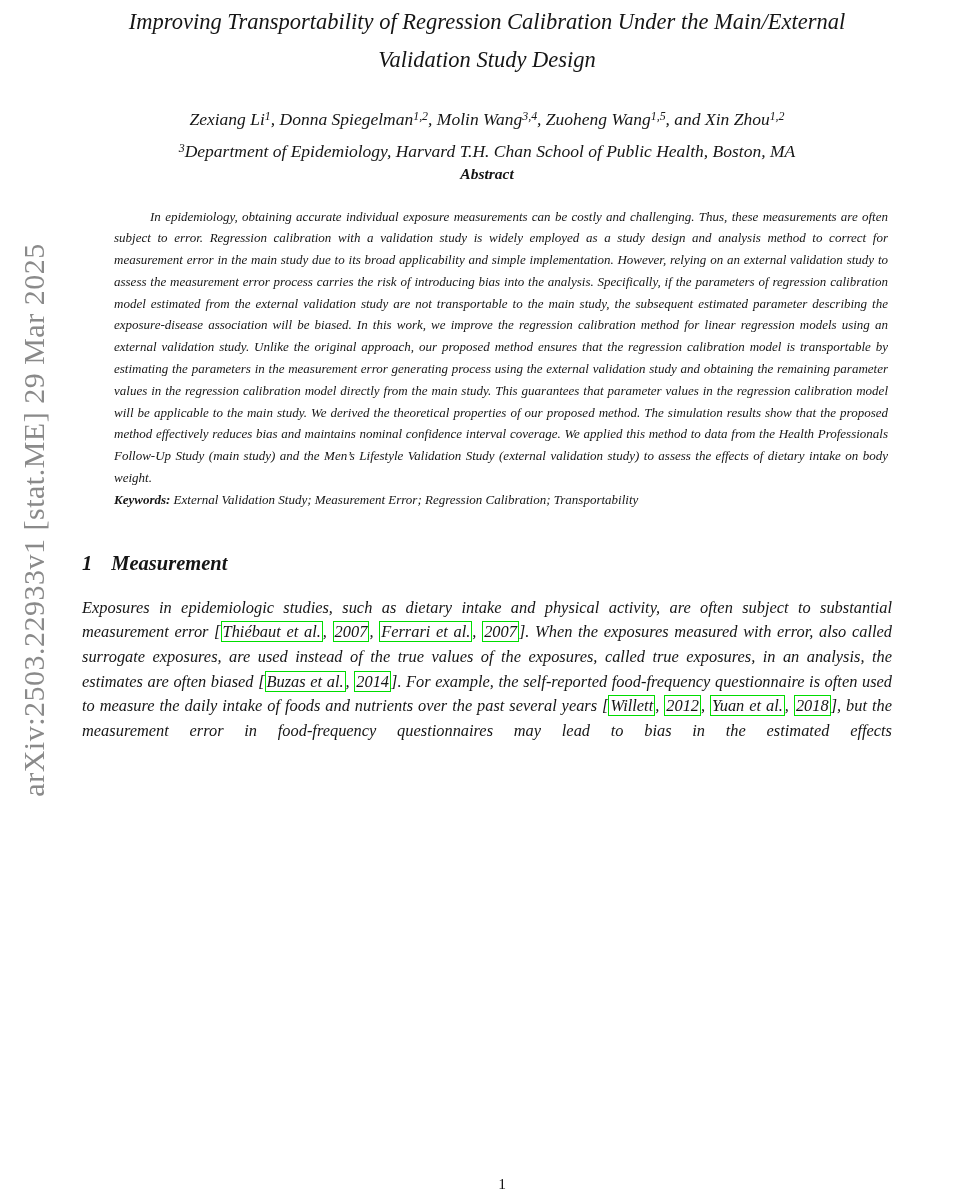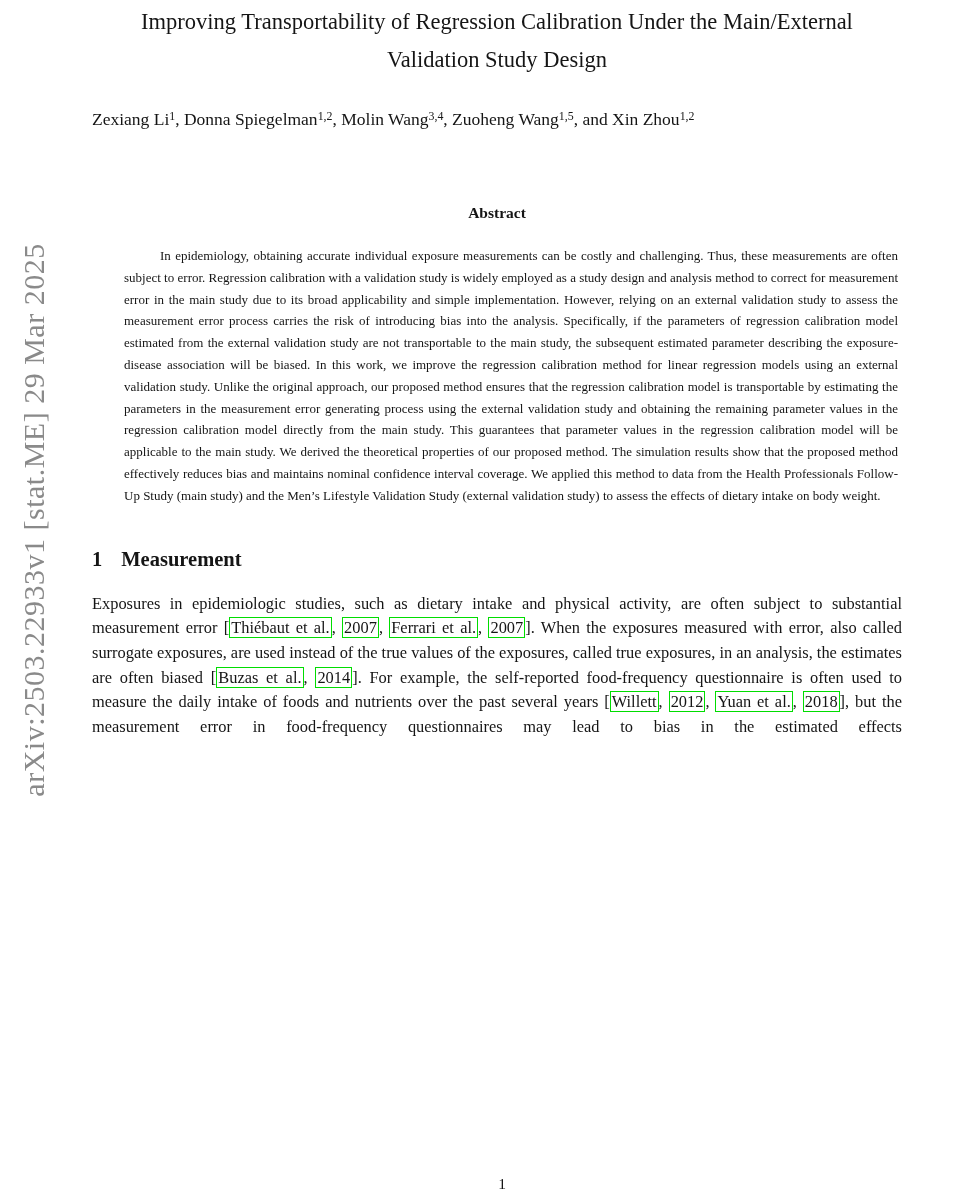--- a/index.html
+++ b/index.html
@@ -15,54 +15,54 @@
     position: absolute;
     top: 520px; left: 34px;
     transform: translate(-50%, -50%) rotate(-90deg);
     white-space: nowrap;
     font-size: 30px;
     color: #8a8a8a;
     letter-spacing: 0.5px;
   }
   .page {
     position: absolute;
-    left: 92px; top: 0;
+    left: 82px; top: 0;
     width: 810px;
+    font-style: italic;
   }
   .title {
     text-align: center;
     font-size: 22.5px;
     line-height: 38px;
     font-weight: normal;
     margin: 3px 0 0 0;
     padding: 0 10px;
   }
   .authors {
-    text-align: left;
+    text-align: center;
     font-size: 17.5px;
     margin-top: 30px;
   }
   sup {
     font-size: 68%;
     line-height: 0;
     vertical-align: baseline;
     position: relative;
     top: -0.45em;
   }
   .affiliations {
     text-align: center;
     font-size: 17.5px;
     line-height: 25.5px;
     margin-top: 9px;
   }
   .abstract-heading {
     text-align: center;
     font-weight: bold;
     font-size: 15.5px;
-    margin-top: 74px;
   }
   .abstract-block {
     margin: 23px 4px 0 32px;
     font-size: 13px;
     line-height: 21.8px;
     text-align: justify;
   }
   .abstract-text {
     text-indent: 36px;
     margin: 0;
@@ -103,26 +103,28 @@
 
 <div class="arxiv-stamp">arXiv:2503.22933v1  [stat.ME]  29 Mar 2025</div>
 
 <div class="page">
 
   <h1 class="title">Improving Transportability of Regression Calibration Under the Main/External Validation Study Design</h1>
 
   <div class="authors"><span>Zexiang Li</span><sup>1</sup>, <span>Donna Spiegelman</span><sup>1,2</sup>, <span>Molin Wang</span><sup>3,4</sup>, <span>Zuoheng Wang</span><sup>1,5</sup>, and <span>Xin Zhou</span><sup>1,2</sup></div>
 
   <div class="affiliations">
+      <div><sup>3</sup>Department of Epidemiology, Harvard T.H. Chan School of Public Health, Boston, MA</div>
     </div>
 
   <div class="abstract-heading">Abstract</div>
 
   <div class="abstract-block">
     <p class="abstract-text">In epidemiology, obtaining accurate individual exposure measurements can be costly and challenging. Thus, these measurements are often subject to error. Regression calibration with a validation study is widely employed as a study design and analysis method to correct for measurement error in the main study due to its broad applicability and simple implementation. However, relying on an external validation study to assess the measurement error process carries the risk of introducing bias into the analysis. Specifically, if the parameters of regression calibration model estimated from the external validation study are not transportable to the main study, the subsequent estimated parameter describing the exposure-disease association will be biased. In this work, we improve the regression calibration method for linear regression models using an external validation study. Unlike the original approach, our proposed method ensures that the regression calibration model is transportable by estimating the parameters in the measurement error generating process using the external validation study and obtaining the remaining parameter values in the regression calibration model directly from the main study. This guarantees that parameter values in the regression calibration model will be applicable to the main study. We derived the theoretical properties of our proposed method. The simulation results show that the proposed method effectively reduces bias and maintains nominal confidence interval coverage. We applied this method to data from the Health Professionals Follow-Up Study (main study) and the Men’s Lifestyle Validation Study (external validation study) to assess the effects of dietary intake on body weight.</p>
+    <p class="keywords"><span class="kw-label">Keywords:</span><span> External Validation Study; Measurement Error; Regression Calibration; Transportability</span></p>
   </div>
 
   <div class="section-heading">
     <span class="sec-num">1</span><span>Measurement</span>
   </div>
 
   <p class="intro-par">Exposures in epidemiologic studies, such as dietary intake and physical activity, are often subject to substantial measurement error [<span class="cite" style="border-color: rgb(0, 221, 0);">Thiébaut et al.</span>, <span class="cite" style="border-color: rgb(0, 221, 0);">2007</span>, <span class="cite" style="border-color: rgb(0, 221, 0);">Ferrari et al.</span>, <span class="cite" style="border-color: rgb(0, 221, 0);">2007</span>]. When the exposures measured with error, also called surrogate exposures, are used instead of the true values of the exposures, called true exposures, in an analysis, the estimates are often biased [<span class="cite" style="border-color: rgb(0, 221, 0);">Buzas et al.</span>, <span class="cite" style="border-color: rgb(0, 221, 0);">2014</span>]. For example, the self-reported food-frequency questionnaire is often used to measure the daily intake of foods and nutrients over the past several years [<span class="cite" style="border-color: rgb(0, 221, 0);">Willett</span>, <span class="cite" style="border-color: rgb(0, 221, 0);">2012</span>, <span class="cite" style="border-color: rgb(0, 221, 0);">Yuan et al.</span>, <span class="cite" style="border-color: rgb(0, 221, 0);">2018</span>], but the measurement error in food-frequency questionnaires may lead to bias in the estimated effects</p>
 
 </div>
 

